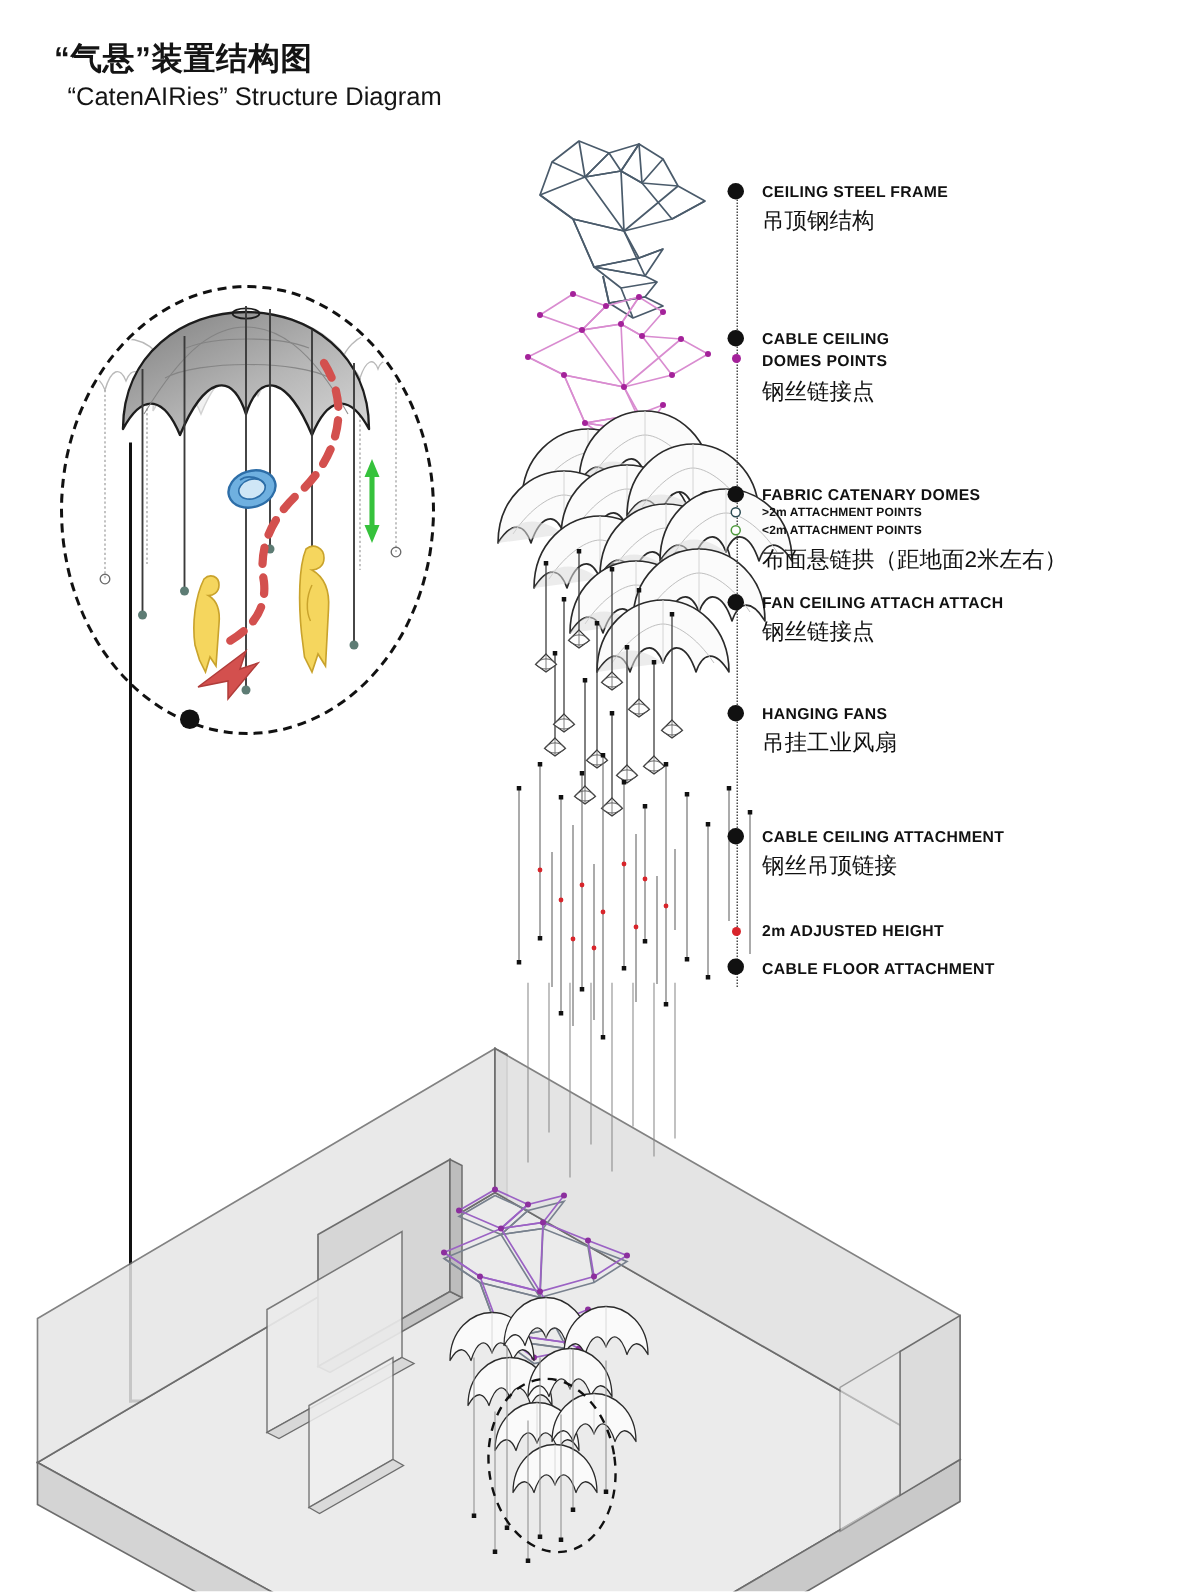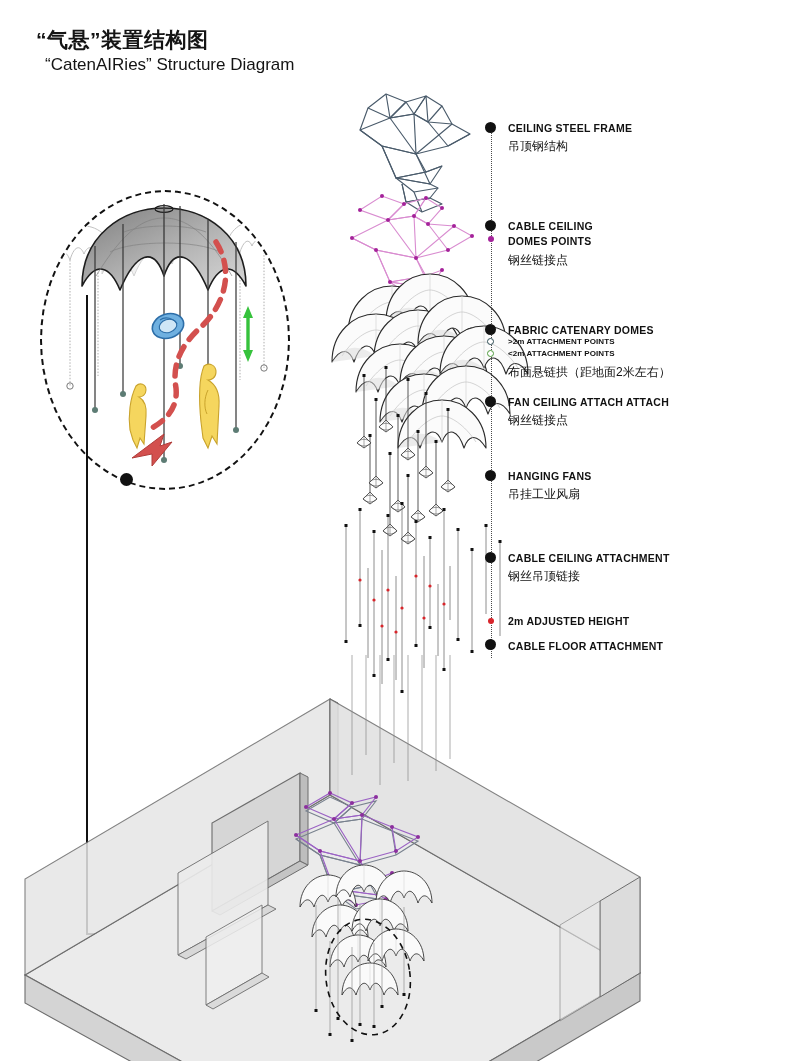--- a/index.html
+++ b/index.html
@@ -32,21 +32,21 @@
   .lg-spine{left:20.5px;top:24px;width:0;height:534px;
             border-left:1.6px dotted #4a4a4a;}
   .lg-row{position:absolute;left:0;}
   .lg-dot{position:absolute;border-radius:50%;}
   .lg-dot.big{width:11px;height:11px;background:#111;left:15px;}
   .lg-dot.sm{width:6px;height:6px;left:17.5px;}
   .lg-dot.ring{width:7px;height:7px;left:17px;box-sizing:border-box;border:1.6px solid #333;background:#fff;}
   .lg-en{position:absolute;left:38px;font-size:10.5px;font-weight:700;letter-spacing:.25px;
          color:#111;white-space:nowrap;line-height:1;}
   .lg-en.tiny{font-size:8px;letter-spacing:.1px;}
-  .lg-cn{position:absolute;left:38px;font-size:12px;font-weight:500;color:#111;
+  .lg-cn{position:absolute;left:38px;font-size:15px;font-weight:500;color:#111;
          white-space:nowrap;line-height:1;}
 
   
   #detail{left:40px;top:190px;width:250px;height:320px;}
   #detail-ring{left:0;top:0;width:250px;height:300px;border:2.5px dashed #111;border-radius:50%;box-sizing:border-box;}
   #detail svg{position:absolute;left:0;top:0;}
   #detail-node{left:80px;top:283px;width:13px;height:13px;background:#111;border-radius:50%;}
   #leader-v{left:85.5px;top:295px;width:0;height:640px;border-left:2.2px solid #111;}
   #leader-h{left:85.5px;top:933px;height:0;width:310px;border-top:2.2px solid #111;}
   #leader-end{left:389px;top:927px;width:13px;height:13px;background:#111;border-radius:50%;}

